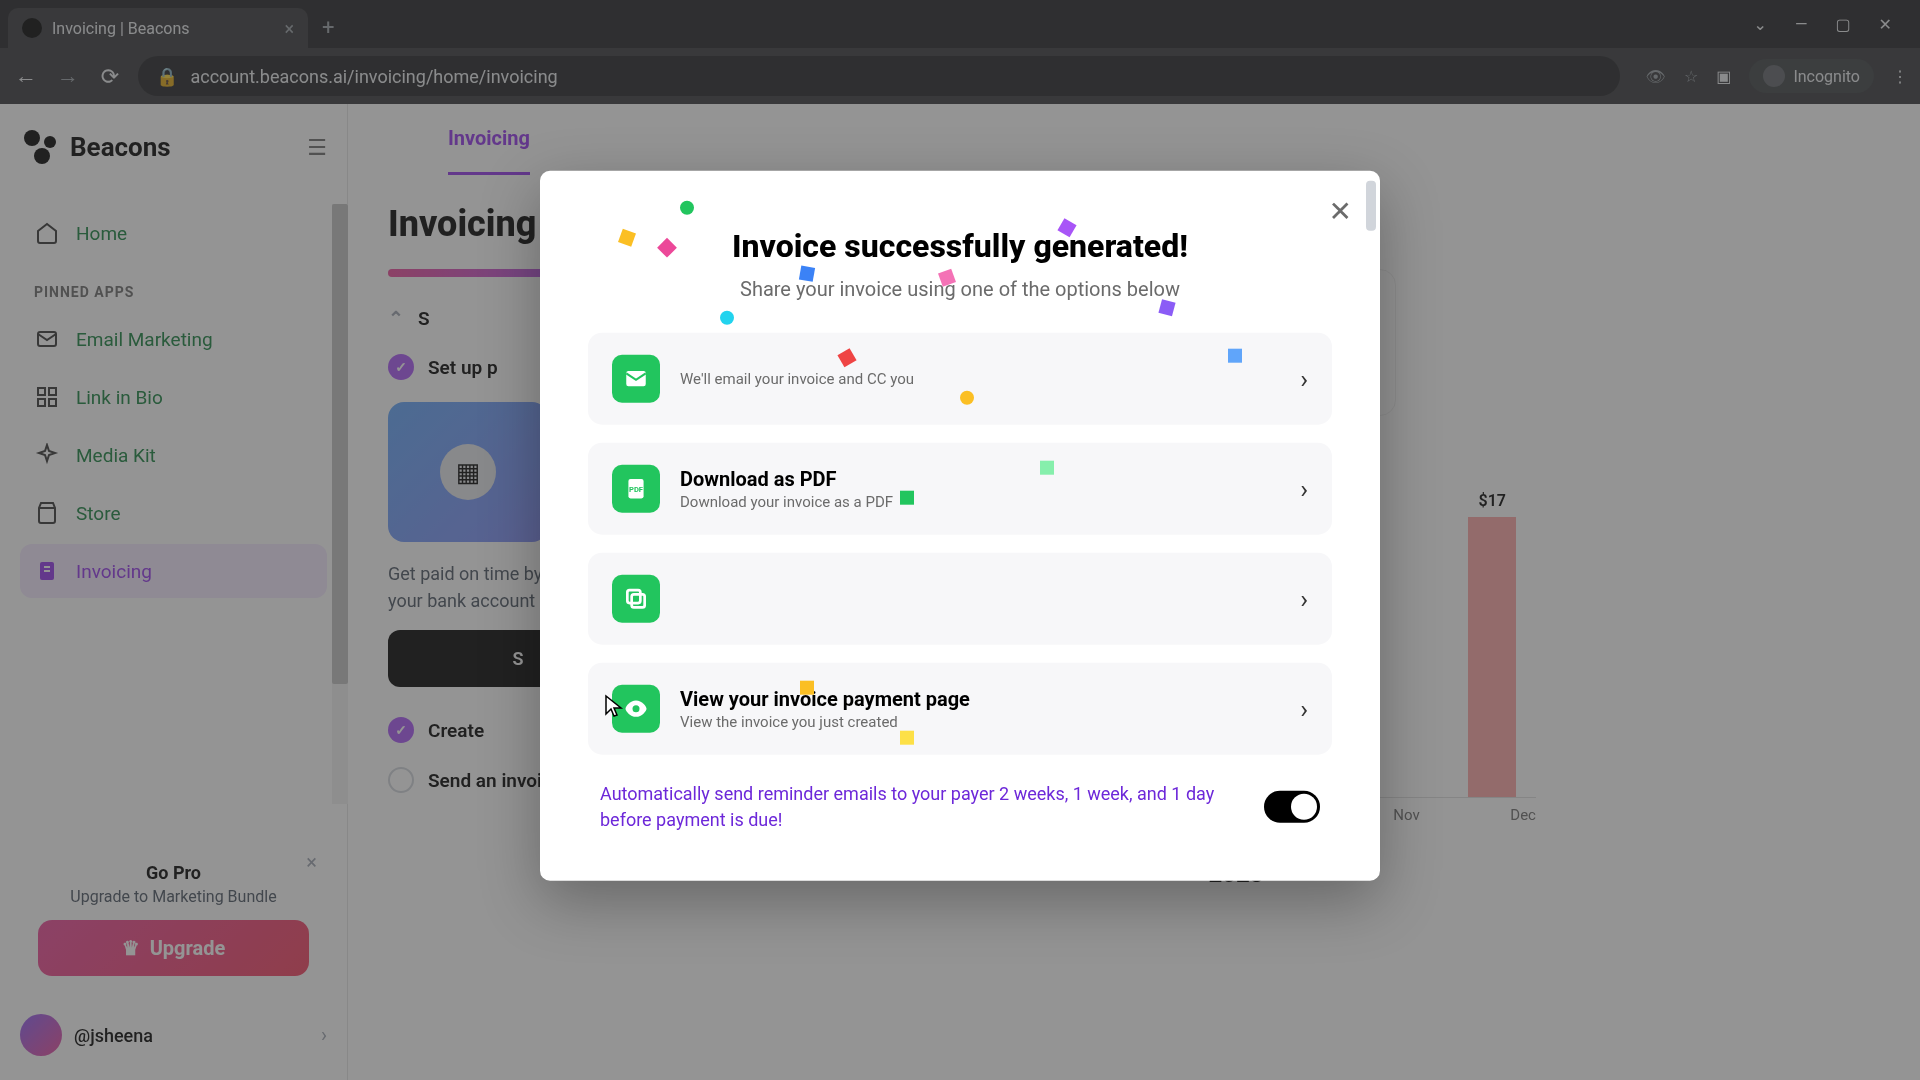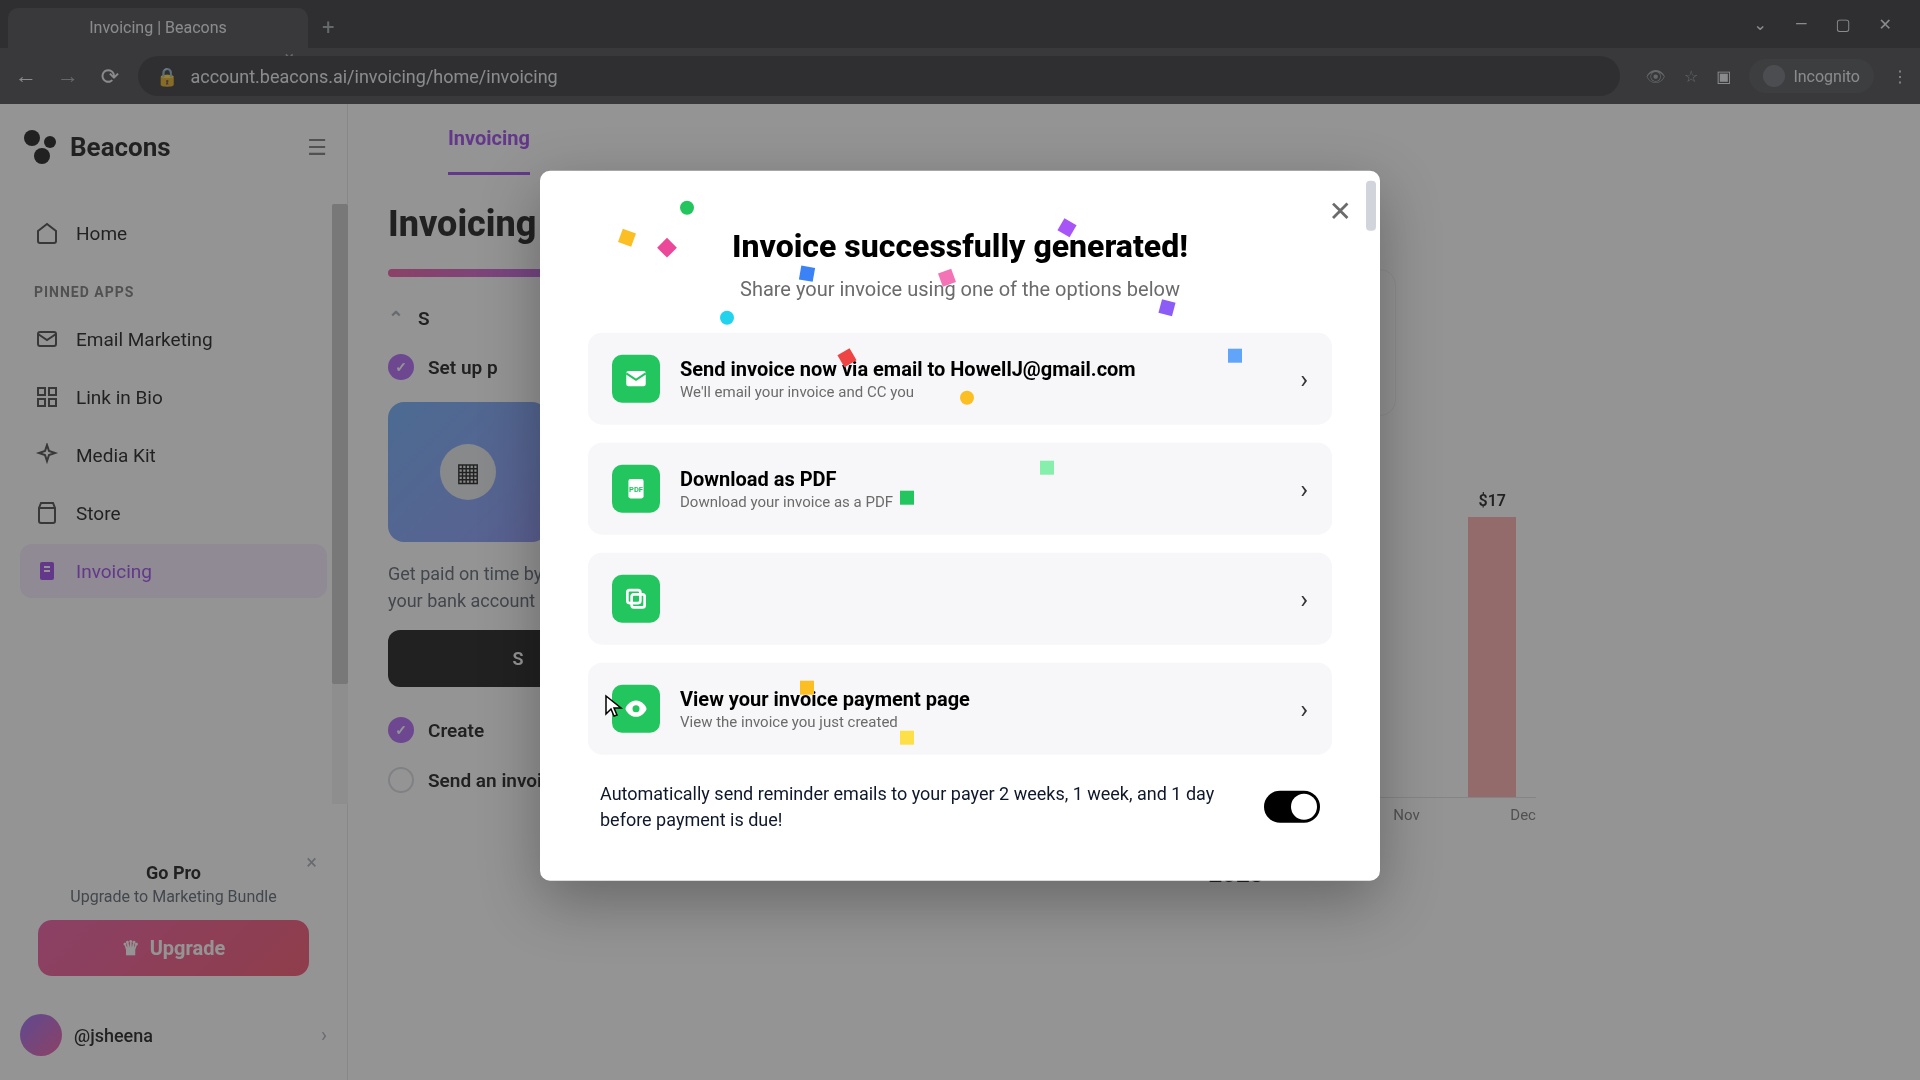--- a/index.html
+++ b/index.html
@@ -1,21 +1,21 @@
 <!DOCTYPE html>
 <html><head>
 <meta charset="utf-8">
 <style>
 * { margin: 0; padding: 0; box-sizing: border-box; font-family: -apple-system, BlinkMacSystemFont, 'Segoe UI', Roboto, sans-serif; }
 body { width: 1920px; height: 1080px; overflow: hidden; background: #202124; position: relative; }
 
 
 .browser-chrome { background: #202124; height: 104px; }
 .tab-bar { height: 48px; display: flex; align-items: center; padding: 0 8px; gap: 8px; }
-.tab { background: #35363a; border-radius: 10px 10px 0 0; height: 40px; display: flex; align-items: center; padding: 0 14px; gap: 10px; color: #e8eaed; font-size: 16px; width: 300px; margin-top: 8px; flex-direction: column; }
+.tab { background: #35363a; border-radius: 10px 10px 0 0; height: 40px; display: flex; align-items: center; padding: 0 14px; gap: 10px; color: #e8eaed; font-size: 16px; width: 300px; margin-top: 8px; }
 .tab-favicon { width: 20px; height: 20px; background: #000; border-radius: 50%; display: flex; align-items: center; justify-content: center; }
 .tab-close { margin-left: auto; color: #9aa0a6; cursor: pointer; font-size: 18px; }
 .new-tab { color: #9aa0a6; font-size: 22px; cursor: pointer; margin-left: 6px; margin-top: 6px; }
 .window-controls { margin-left: auto; display: flex; gap: 28px; color: #e8eaed; padding-right: 20px; }
 .window-controls span { cursor: pointer; font-size: 16px; }
 .addr-bar { height: 56px; display: flex; align-items: center; padding: 0 12px; gap: 14px; background: #35363a; }
 .nav-btn { color: #9aa0a6; cursor: pointer; width: 28px; text-align: center; font-size: 22px; }
 .nav-btn.active { color: #e8eaed; }
 .url-box { flex: 1; background: #202124; border-radius: 24px; height: 40px; display: flex; align-items: center; padding: 0 18px; color: #e8eaed; font-size: 18px; gap: 12px; }
 .lock-icon { color: #9aa0a6; }
@@ -28,21 +28,21 @@
 
 
 .sidebar { width: 348px; border-right: 1px solid #e5e5e5; display: flex; flex-direction: column; padding: 24px 20px; position: relative; }
 .brand { display: flex; align-items: center; gap: 12px; margin-bottom: 40px; }
 .brand-logo { width: 38px; height: 38px; position: relative; }
 .brand-logo::before { content:''; position:absolute; width:16px; height:16px; background:#000; border-radius:50%; top:2px; left:4px; }
 .brand-logo::after { content:''; position:absolute; width:16px; height:16px; background:#000; border-radius:50%; bottom:2px; left:14px; }
 .brand-logo span { position:absolute; width:12px; height:12px; background:#000; border-radius:50%; top:8px; right:2px; }
 .brand-name { font-size: 26px; font-weight: 700; }
 .collapse-btn { margin-left: auto; cursor: pointer; color: #6b6b6b; font-size: 22px; }
-.nav-item { display: flex; align-items: center; gap: 16px; padding: 14px 14px; border-radius: 12px; cursor: pointer; font-size: 19px; color: #000000; margin-bottom: 4px; }
+.nav-item { display: flex; align-items: center; gap: 16px; padding: 14px 14px; border-radius: 12px; cursor: pointer; font-size: 19px; color: #15803d; margin-bottom: 4px; }
 .nav-item.active { background: #f3e8ff; color: #9333ea; }
 .nav-icon { width: 26px; height: 26px; display: flex; align-items: center; justify-content: center; }
 .section-label { font-size: 14px; font-weight: 700; color: #6b6b6b; letter-spacing: 1px; margin: 20px 0 12px 14px; }
 .scrollbar-track { position: absolute; right: -1px; top: 100px; width: 16px; height: 600px; background: #f1f1f1; }
 .scrollbar-thumb { width: 100%; height: 480px; background: #c1c1c1; border-radius: 2px; }
 
 .promo { margin-top: auto; background: #fff; border-radius: 16px; padding: 18px; text-align: center; position: relative; }
 .promo-close { position: absolute; top: 6px; right: 10px; color: #9ca3af; cursor: pointer; font-size: 20px; }
 .promo-title { font-weight: 700; font-size: 18px; margin-bottom: 4px; }
 .promo-sub { font-size: 16px; color: #4b5563; margin-bottom: 14px; }
@@ -90,21 +90,21 @@
 .modal-scroll { position:absolute; right:4px; top:10px; bottom:10px; width:10px;}
 .modal-scroll-thumb { width:100%; height:50px; background:#d1d5db; border-radius:4px;}
 .modal-title { font-size:32px; font-weight:800; text-align:center; margin-bottom:12px;}
 .modal-sub { font-size:20px; color:#6b6b6b; text-align:center; margin-bottom:32px;}
 .option { display:flex; align-items:center; gap:20px; background:#f7f7f9; border-radius:14px; padding:22px 24px; margin-bottom:18px; cursor:pointer;}
 .option-icon { width:48px; height:48px; background:#22c55e; border-radius:10px; display:flex; align-items:center; justify-content:center; color:#fff; }
 .option-title { font-size:20px; font-weight:700; margin-bottom:2px;}
 .option-desc { font-size:15px; color:#6b6b6b;}
 .option-chevron { margin-left:auto; font-size:26px; color:#333;}
 .reminder-row { display:flex; align-items:center; gap:24px; margin-top:26px; padding: 0 12px;}
-.reminder-text { flex:1; font-size:18px; color:#0f172a; line-height:1.45;}
+.reminder-text { flex:1; font-size:18px; color:#6d28d9; line-height:1.45;}
 .toggle { width:56px; height:32px; background:#000; border-radius:999px; position:relative; cursor:pointer;}
 .toggle-knob { position:absolute; width:26px; height:26px; background:#fff; border-radius:50%; top:3px; right:3px;}
 
 
 .confetti { position:absolute; inset:0; pointer-events:none; overflow:hidden;}
 .confetti i { position:absolute; width:14px; height:14px; }
 .c1{background:#fbbf24;top:60px;left:80px;transform:rotate(20deg)}
 .c2{background:#22c55e;top:30px;left:140px;border-radius:50%}
 .c3{background:#ec4899;top:70px;left:120px;transform:rotate(45deg);width:18px;height:18px}
 .c4{background:#3b82f6;top:96px;left:260px;transform:rotate(10deg)}
@@ -342,21 +342,20 @@
   <p class="modal-sub">Share your invoice using one of the options below</p>
 
   <div class="option">
     <div class="option-icon">
         <svg width="26" height="26" viewBox="0 0 24 24" fill="#fff">
           <rect x="3" y="5" width="18" height="14" rx="2"></rect>
           <path d="M3 7l9 6 9-6" stroke="#22c55e" stroke-width="2" fill="none"></path>
         </svg>
       </div>
     <div>
-      <div class="option-title">Send invoice now via email to HowellJ@gmail.com</div>
       <div class="option-desc">We'll email your invoice and CC you</div>
     </div>
     <span class="option-chevron">›</span>
   </div>
 
   <div class="option">
     <div class="option-icon">
         <svg width="26" height="26" viewBox="0 0 24 24" fill="#fff">
           <rect x="5" y="3" width="14" height="18" rx="2"></rect>
           <text x="12" y="15" text-anchor="middle" font-size="7" fill="#22c55e" font-weight="bold">PDF</text>

